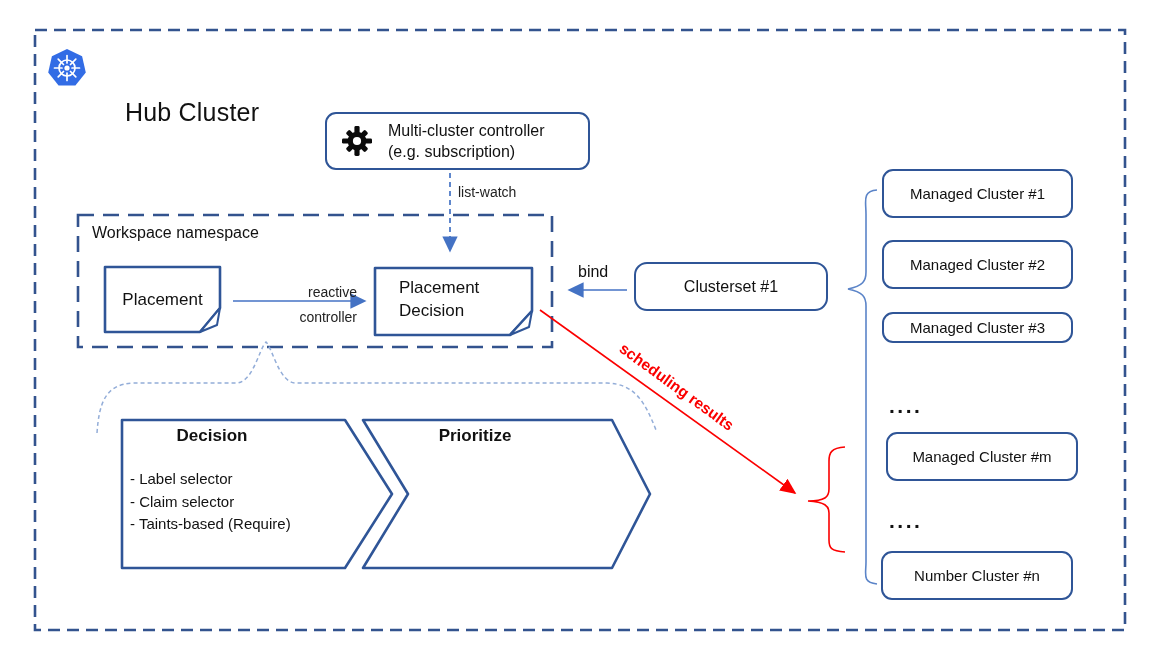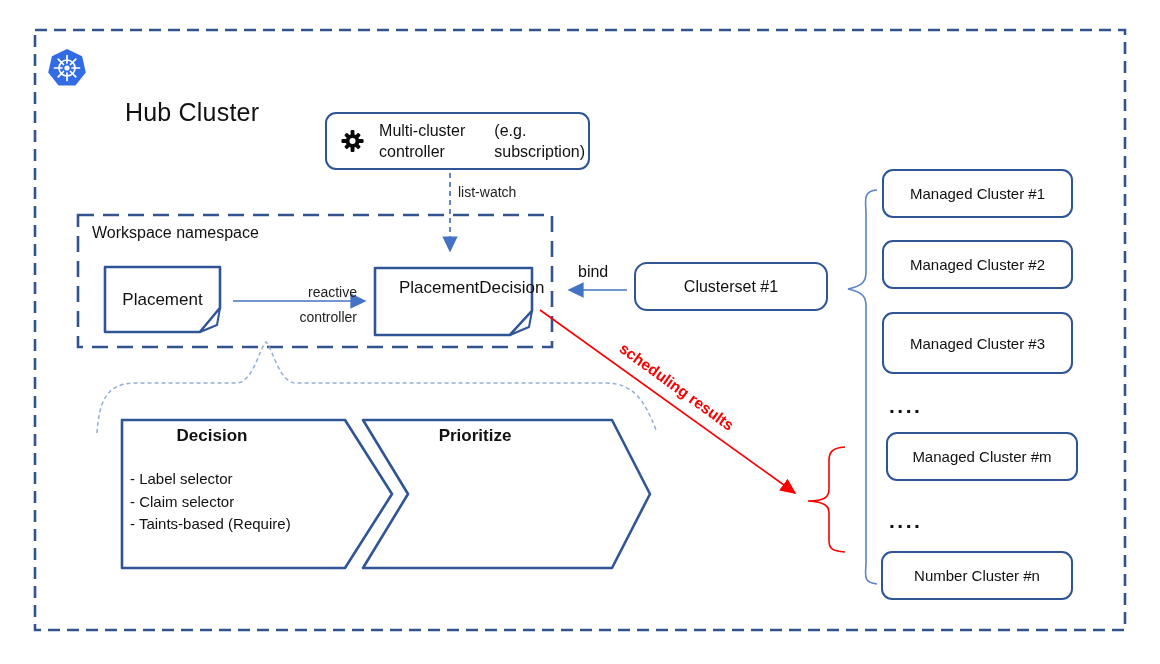--- a/index.html
+++ b/index.html
@@ -23,21 +23,21 @@
   .bindlbl{font-size:16px;color:#111;}
   .ws-label{font-size:16px;color:#111;}
   .chev-title{font-size:17px;font-weight:bold;color:#111;text-align:center;}
   .chev-list{font-size:15px;color:#111;line-height:22.5px;}
   .dots{font-size:21px;font-weight:bold;letter-spacing:2.5px;color:#111;line-height:20px;}
   .red-label{
     font-size:15.5px;font-weight:bold;color:#fb0000;
     transform:rotate(36deg);transform-origin:center;
   }
   .controller-text{font-size:16px;line-height:21px;color:#111;}
-  .center-col{display:flex;justify-content:center;}
+  .center-col{display:flex;flex-direction:column;justify-content:center;}
 </style>
 </head>
 <body>
 
 <div class="canvas">
 
   <svg class="layer" width="1160" height="664" viewBox="0 0 1160 664">
     <defs>
       <marker id="arrB" markerWidth="10" markerHeight="9" refX="8" refY="4.5" orient="auto">
         <path d="M0,0 L9.5,4.5 L0,9 Z" fill="#4472c4"></path>
@@ -140,21 +140,21 @@
   <div class="box rounded bindlbl" style="left:634px;top:262px;width:194px;height:49px;border-width:2.8px;border-radius:13px;">
     <span>Clusterset #1</span>
   </div>
 
   <div class="box rounded mc-text" style="left:882px;top:169px;width:191px;height:49px;">
     <span>Managed Cluster #1</span>
   </div>
   <div class="box rounded mc-text" style="left:882px;top:240px;width:191px;height:49px;">
     <span>Managed Cluster #2</span>
   </div>
-  <div class="box rounded mc-text" style="left:882px;top:312px;width:191px;height:62px;justify-content:center;">
+  <div class="box rounded mc-text" style="left:882px;top:312px;width:191px;height:31px;justify-content:center;">
     <span>Managed Cluster #3</span>
   </div>
   <div class="lbl dots" style="left:889px;top:396px;">....</div>
   <div class="box rounded mc-text" style="left:886px;top:432px;width:192px;height:49px;">
     <span>Managed Cluster #m</span>
   </div>
   <div class="lbl dots" style="left:889px;top:511px;">....</div>
   <div class="box rounded mc-text" style="left:881px;top:551px;width:192px;height:49px;">
     <span>Number Cluster #n</span>
   </div>

